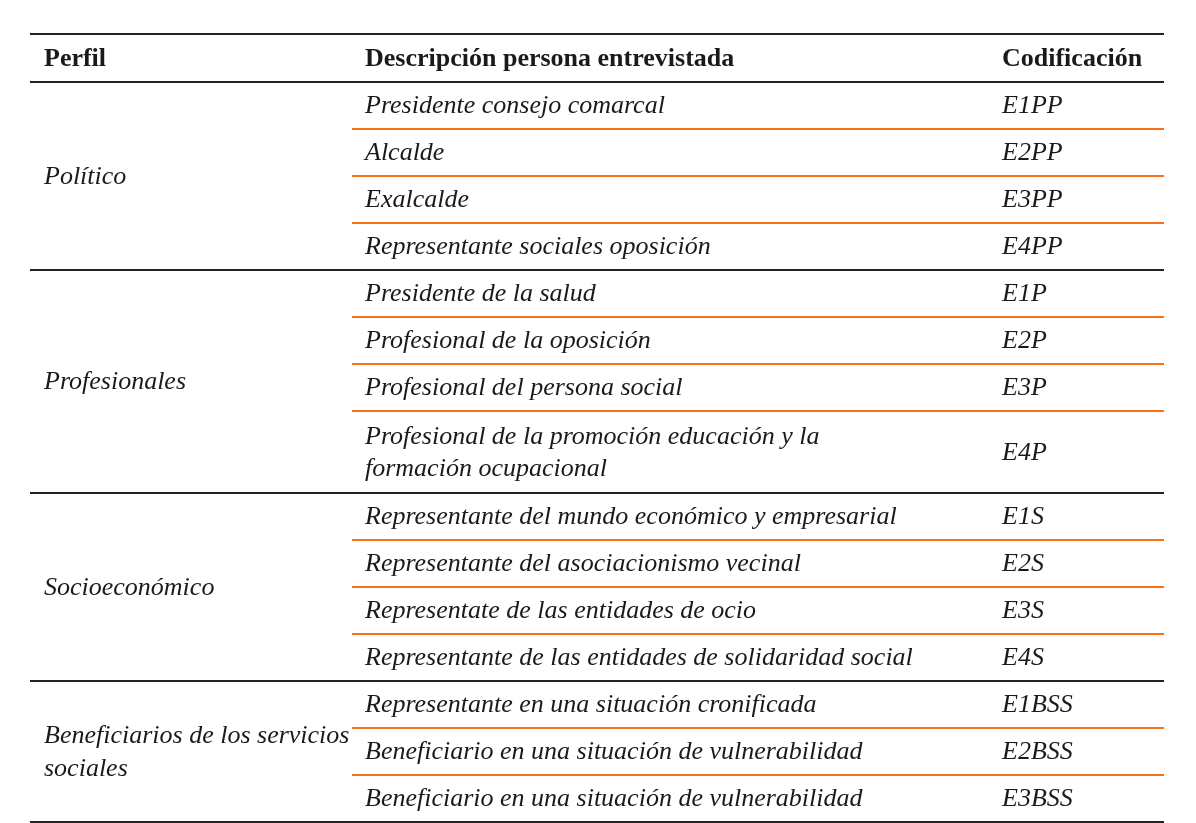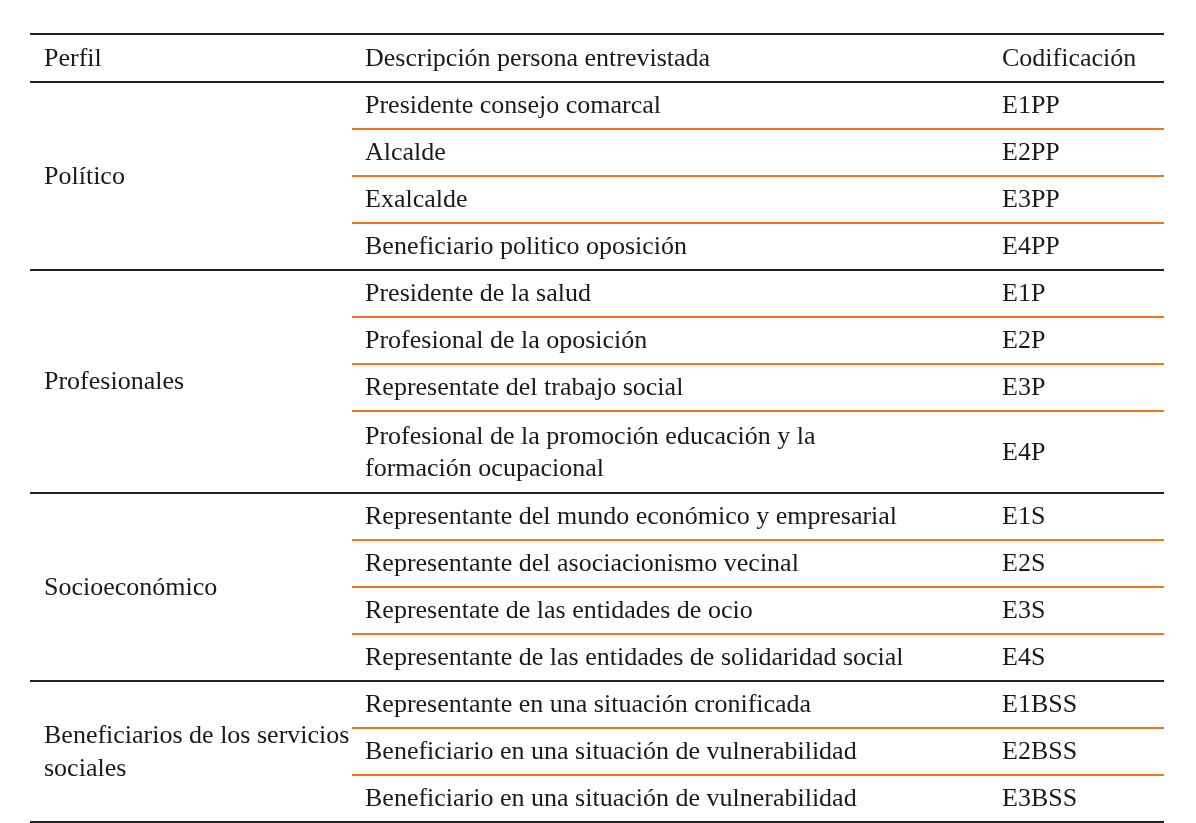--- a/index.html
+++ b/index.html
@@ -19,36 +19,37 @@
     border-top: 2px solid #222222;
     border-bottom: 2px solid #222222;
     font-size: 26px;
   }
   .paper-table col.c-perfil { width: 322px; }
   .paper-table col.c-desc   { width: 638px; }
   .paper-table col.c-code   { width: 174px; }
 
   .paper-table th {
     text-align: left;
-    font-weight: normal;
+    font-weight: bold;
     height: 46px;
     vertical-align: middle;
     border-bottom: 2px solid #222222;
     padding: 0;
     margin-top: 24px;
   }
   .paper-table th.h-perfil { padding-left: 14px; }
   .paper-table th.h-desc   { padding-left: 13px; }
   .paper-table th.h-code   { padding-left: 12px; }
 
   .paper-table td {
     vertical-align: middle;
     padding: 0;
     height: 45px;
     line-height: 1.25;
+    font-style: italic;
   }
   .paper-table td.perfil { padding-left: 14px; }
   .paper-table td.desc   { padding-left: 13px; }
   .paper-table td.code   { padding-left: 12px; }
 
   
   .paper-table tr.group-start td {
     border-top: 2px solid #222222;
   }
   
@@ -83,35 +84,35 @@
     </tr>
     <tr class="inner">
       <td class="desc">Alcalde</td>
       <td class="code">E2PP</td>
     </tr>
     <tr class="inner">
       <td class="desc">Exalcalde</td>
       <td class="code">E3PP</td>
     </tr>
     <tr class="inner">
-      <td class="desc">Beneficiario politico oposición</td>
+      <td class="desc">Representante sociales oposición</td>
       <td class="code">E4PP</td>
     </tr>
 
     <tr class="group-start">
       <td class="perfil" rowspan="4">Profesionales</td>
       <td class="desc">Presidente de la salud</td>
       <td class="code">E1P</td>
     </tr>
     <tr class="inner">
       <td class="desc">Profesional de la oposición</td>
       <td class="code">E2P</td>
     </tr>
     <tr class="inner">
-      <td class="desc">Representate del trabajo social</td>
+      <td class="desc">Profesional del persona social</td>
       <td class="code">E3P</td>
     </tr>
     <tr class="inner tall">
       <td class="desc desc-narrow">Profesional de la promoción educación y la formación ocupacional</td>
       <td class="code">E4P</td>
     </tr>
 
     <tr class="group-start">
       <td class="perfil" rowspan="4">Socioeconómico</td>
       <td class="desc">Representante del mundo económico y empresarial</td>

